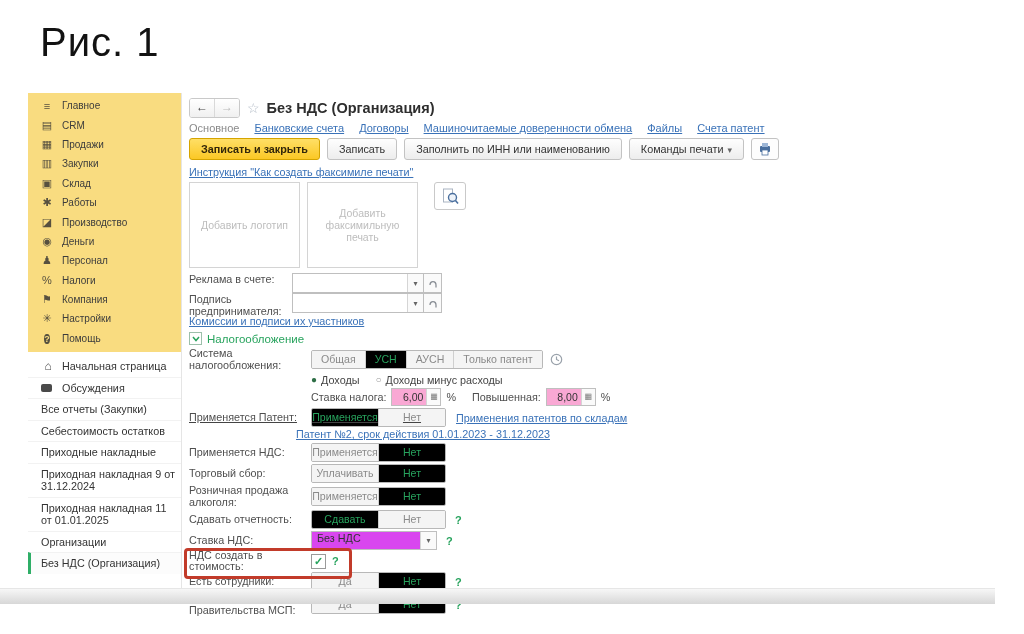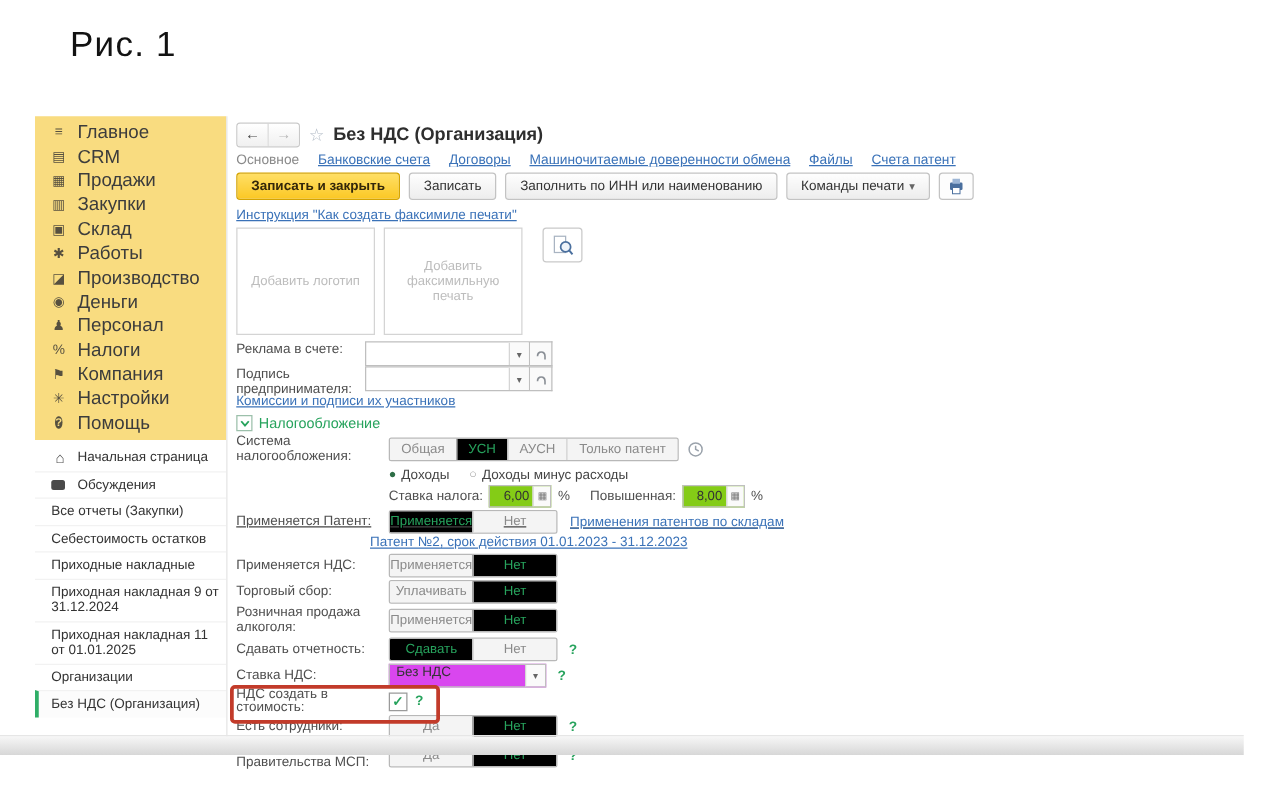--- a/index.html
+++ b/index.html
@@ -1,27 +1,27 @@
 <!DOCTYPE html>
 <html><head>
 <meta charset="utf-8">
 <style>
   html,body{margin:0;padding:0;}
   body{width:1024px;height:634px;position:relative;background:#fff;overflow:hidden;
        font-family:"Liberation Sans",sans-serif;color:#444;}
-  .figure{position:absolute;left:56px;top:20px;font-size:28px;color:#121212;letter-spacing:1px;}
+  .figure{position:absolute;left:40px;top:20px;font-size:40px;color:#121212;letter-spacing:1px;}
 
   .app{position:absolute;left:28px;top:93px;width:966px;height:500px;background:#fff;font-size:11px;}
 
   
   .sidebar{position:absolute;left:0;top:0;width:153px;height:100%;}
   .menu{background:#f9dc80;padding:3px 0 4px 0;}
   .menu-item{display:flex;align-items:center;height:19.4px;padding-left:12px;cursor:pointer;}
   .mi{width:14px;font-size:11px;color:#57503f;margin-right:8px;text-align:center;flex-shrink:0;}
-  .ml{font-size:15px;color:#3c3c3c;}
+  .ml{font-size:10px;color:#3c3c3c;}
   .help-circle{width:12px;height:12px;border-radius:50%;background:#55503f;color:#f9dc80;
      font-size:9px;line-height:12px;text-align:center;font-weight:bold;}
   .nav{padding-top:4px;}
   .nav-item{padding:4px 6px 4px 13px;font-size:10.8px;color:#333;line-height:12.5px;cursor:pointer;
      border-top:1px solid #f2f2f2;display:flex;align-items:center;}
   .nav-item:first-child{border-top:none;}
   .ni{width:14px;margin-right:7px;color:#4a4a4a;font-size:12px;flex-shrink:0;text-align:center;}
   .bubble{width:11px;height:8px;background:#4a4a4a;border-radius:2px;position:relative;
      margin-right:10px;flex-shrink:0;}
   .bubble::after{content:"";position:absolute;left:2px;bottom:-3px;border:3px solid transparent;
@@ -89,21 +89,21 @@
   .tg2 .opt{width:66px;padding:0;}
   .q{color:#27a35d;font-weight:bold;margin-left:9px;font-size:11px;cursor:pointer;}
 
   .radiorow{margin-left:122px;display:flex;align-items:center;margin-top:2px;height:13px;}
   .radio{display:flex;align-items:center;gap:4px;font-size:10.8px;color:#444;margin-right:16px;cursor:pointer;}
   .rdot{font-size:10px;color:#2e6e46;}
   .rdot.off{color:#9a9a9a;}
 
   .raterow{margin-left:122px;display:flex;align-items:center;margin-top:2px;height:17px;gap:5px;
      font-size:10.8px;color:#4f4f4f;}
-  .numfield{display:flex;height:16px;border:1px solid #bfbfbf;align-items:center;background:#84cc16;}
+  .numfield{display:flex;height:16px;border:1px solid #bfbfbf;align-items:center;background:#f9a8d4;}
   .numval{width:28px;text-align:right;padding:0 3px;font-size:10.5px;color:#333;}
   .calc{width:13px;height:100%;border-left:1px solid #d5d5d5;background:#fafafa;display:flex;
      align-items:center;justify-content:center;font-size:8px;color:#777;cursor:pointer;}
 
   .plinkrow{margin-left:107px;margin-top:1px;height:12px;}
   .inline-link{margin-left:10px;}
 
   .vatfield{display:flex;height:17px;border:1px solid #bfbfbf;background:#d946ef;align-items:flex-start;width:124px;}
 
   .vatinc{position:relative;margin-top:2px;height:18px;display:flex;align-items:center;}

